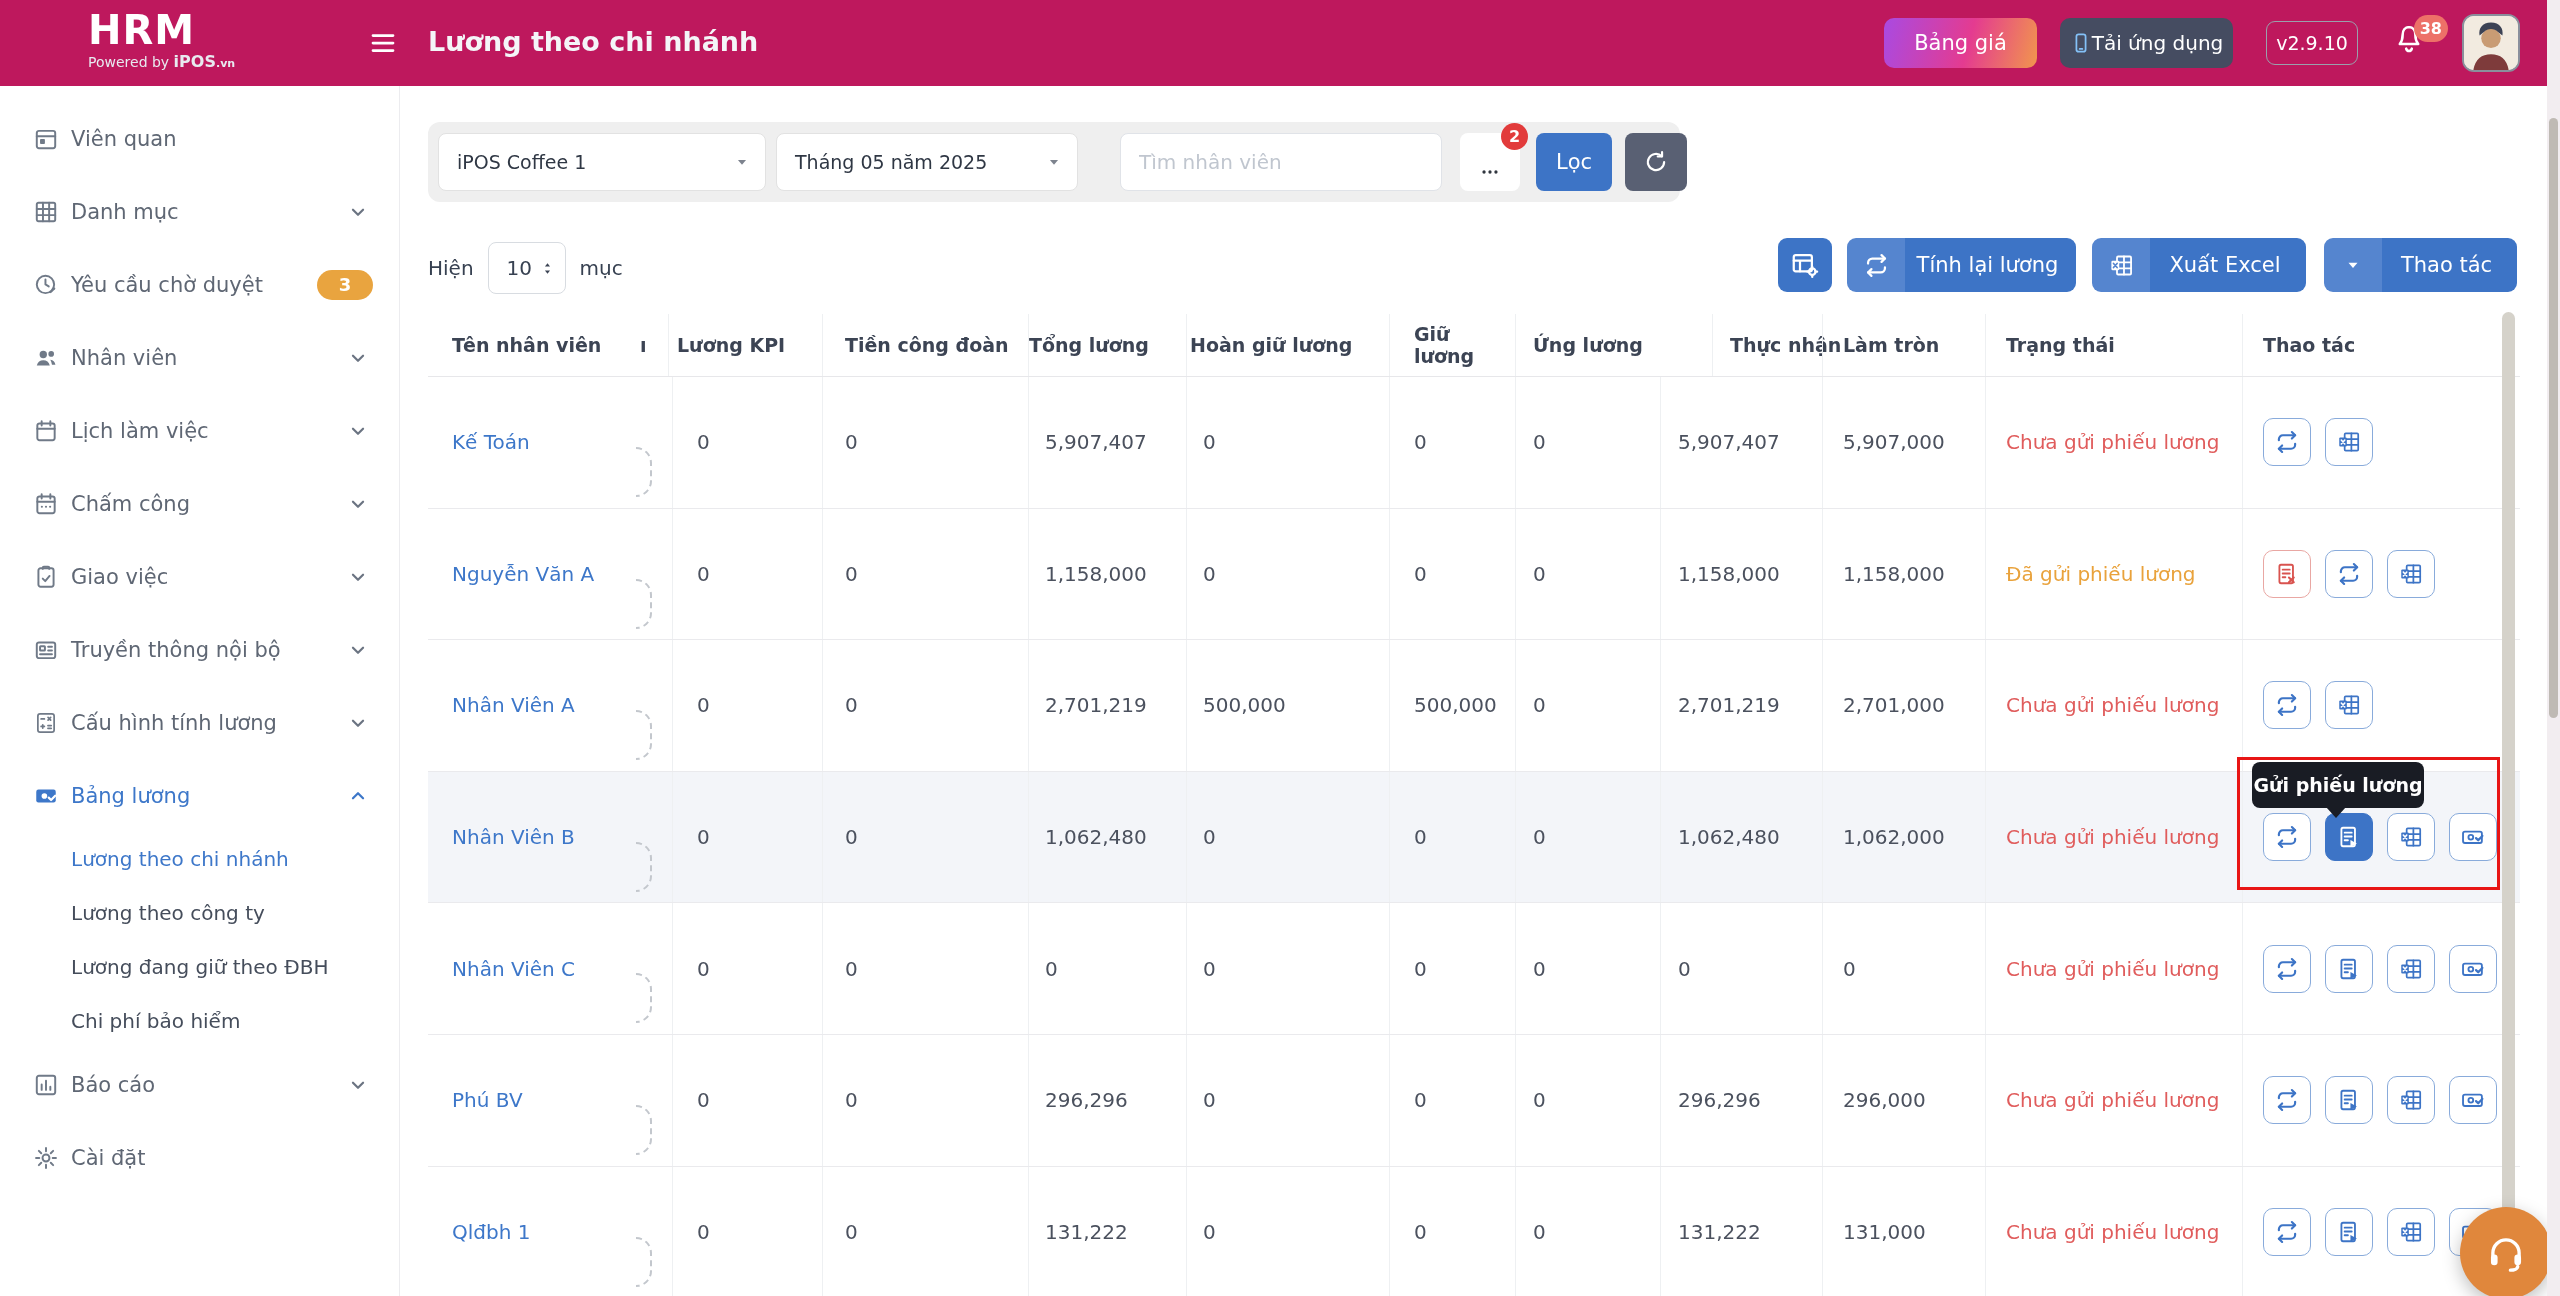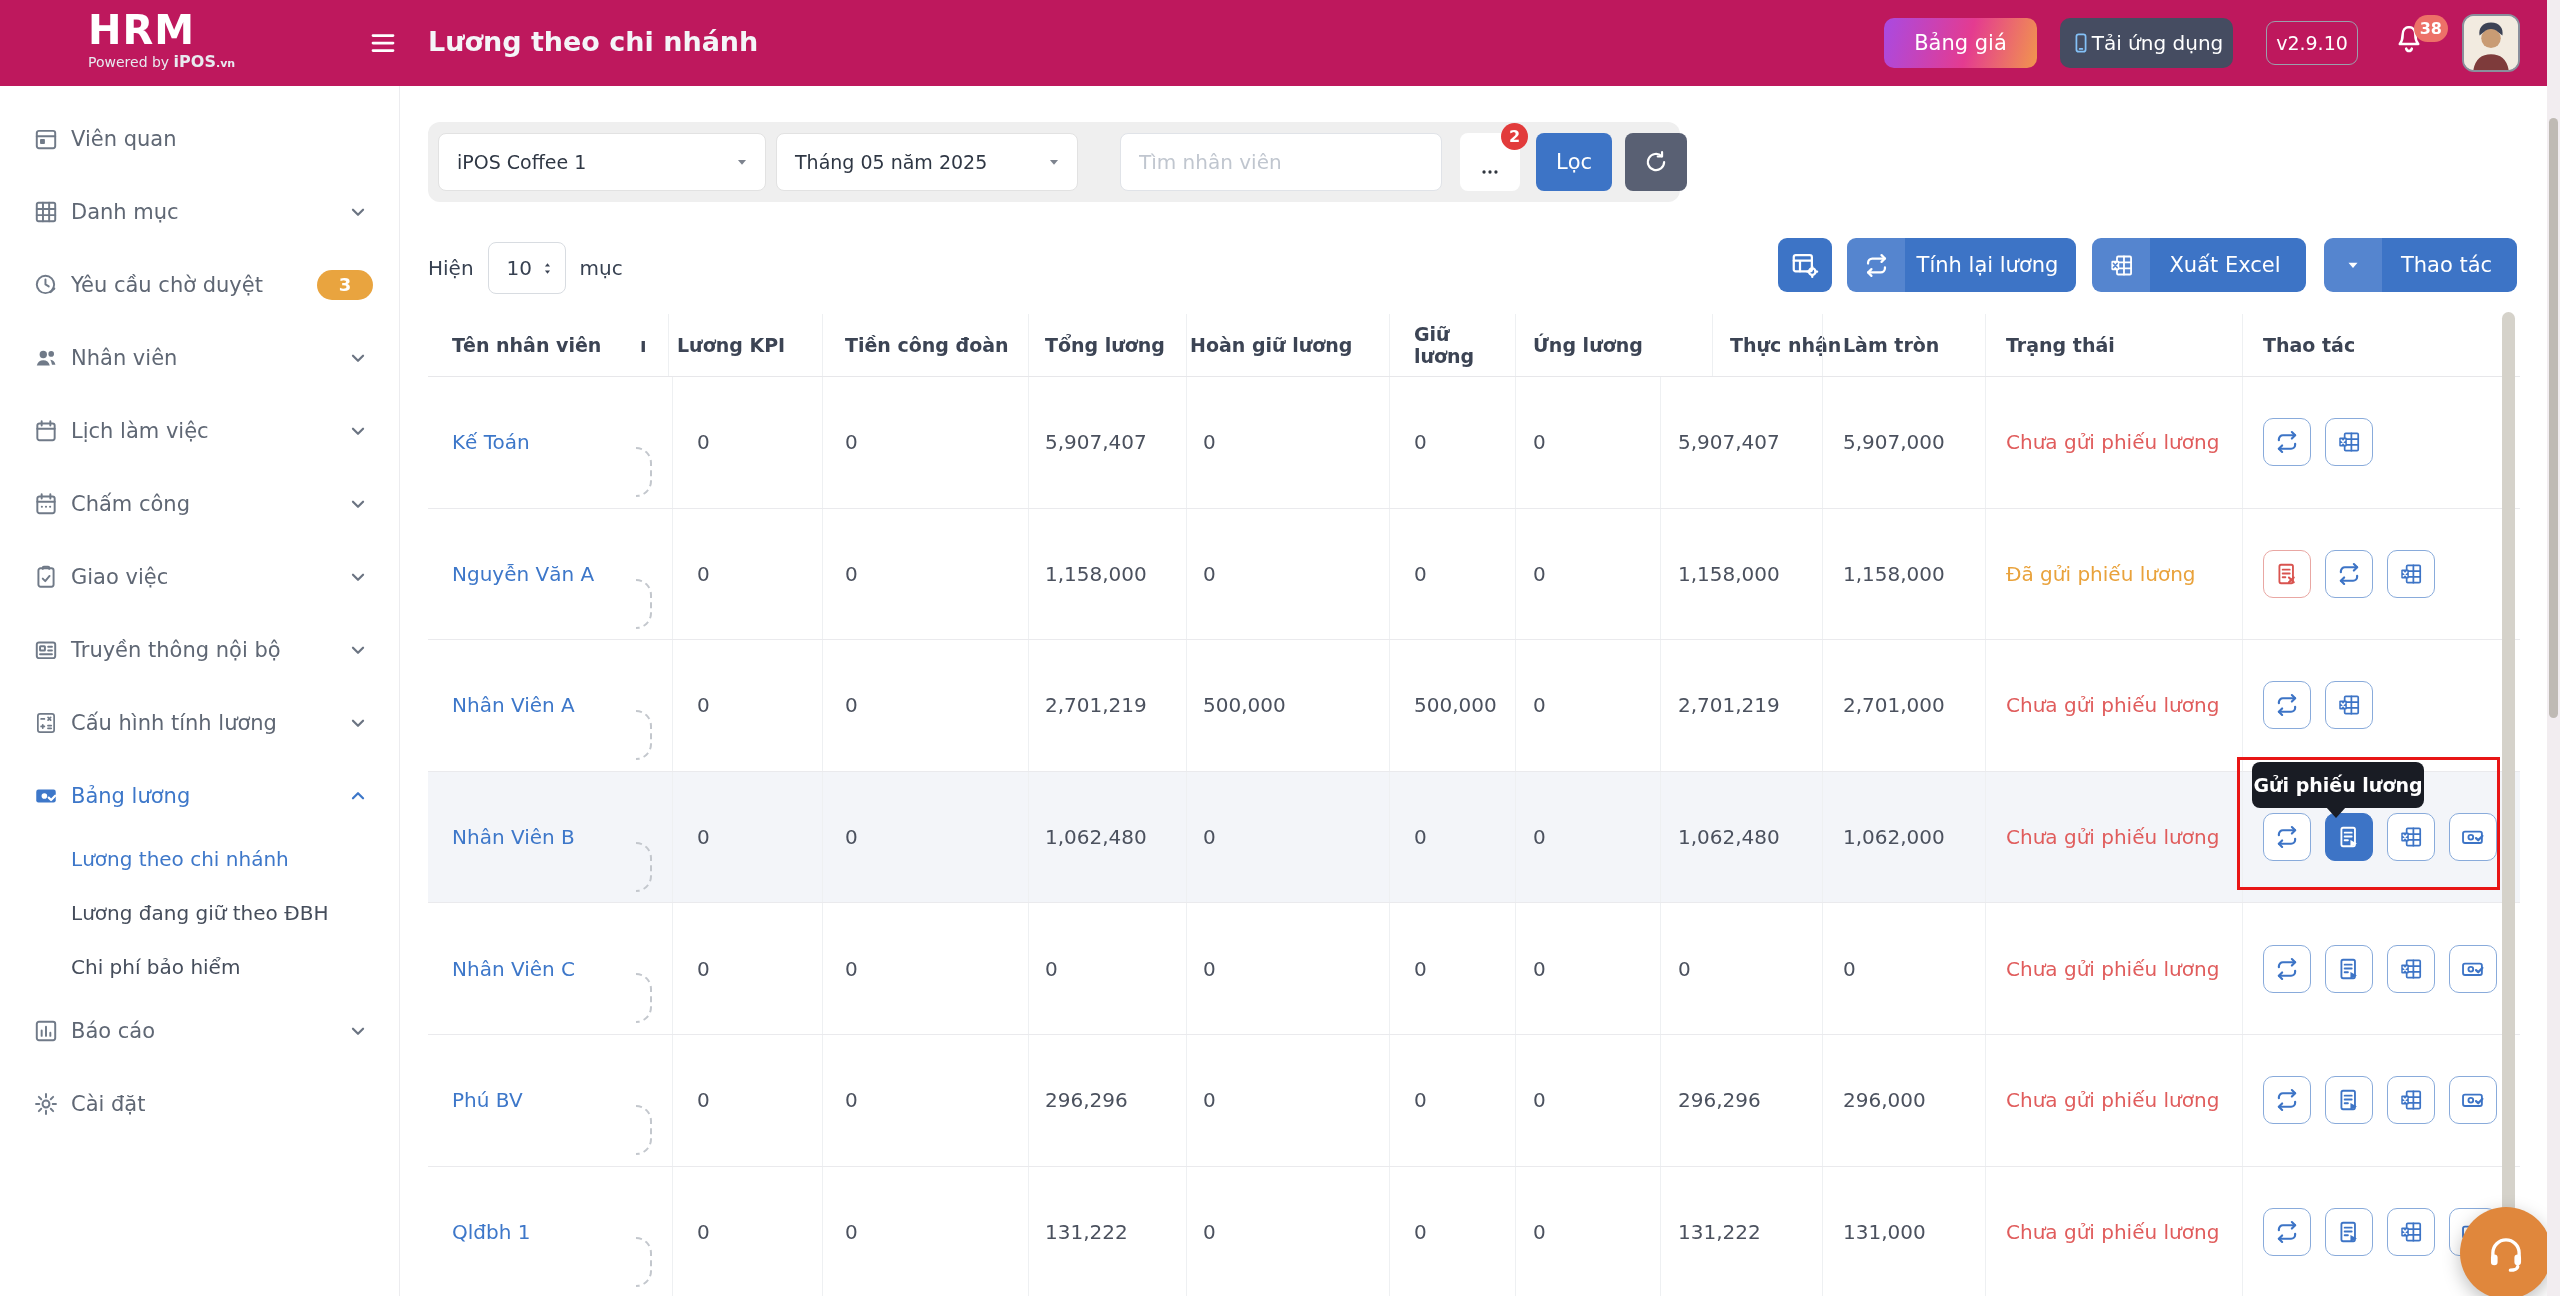--- a/index.html
+++ b/index.html
@@ -303,20 +303,23 @@
         <span class="icon side-chevron">
           <svg viewBox="0 0 24 24" fill="none" stroke="currentColor" stroke-linecap="round" stroke-linejoin="round" stroke-width="2.4">
             <path d="M6.5 14.5L12 9l5.5 5.5"></path>
           </svg>
         </span>
       </div>
       <div class="side-item sub active">
         <span class="side-label">Lương theo chi nhánh</span>
       </div>
       <div class="side-item sub">
+        <span class="side-label">Lương theo công ty</span>
+      </div>
+      <div class="side-item sub">
         <span class="side-label">Lương đang giữ theo ĐBH</span>
       </div>
       <div class="side-item sub">
         <span class="side-label">Chi phí bảo hiểm</span>
       </div>
       <div class="side-item">
         <span class="icon side-icon">
           <svg viewBox="0 0 24 24" fill="none" stroke="currentColor" stroke-linecap="round" stroke-linejoin="round" stroke-width="1.8">
             <rect x="3.5" y="3.5" width="17" height="17" rx="2"></rect>
             <path d="M8 16.5v-5M12 16.5V8M16 16.5v-3"></path>
@@ -445,21 +448,21 @@
         <div class="th" style="left: 0px; width: 244px; padding-left: 24px;">
           <span>Tên nhân viên</span>
           <span class="th-frag">ı</span>
         </div>
         <div class="th bordered" style="left: 240px; width: 150px; padding-left: 8px;">
           <span>Lương KPI</span>
         </div>
         <div class="th bordered" style="left: 394px; width: 206px; padding-left: 22px;">
           <span>Tiền công đoàn</span>
         </div>
-        <div class="th bordered" style="left: 600px; width: 158px; padding-left: 16px;">
+        <div class="th bordered" style="left: 600px; width: 158px; ">
           <span>Tổng lương</span>
         </div>
         <div class="th bordered" style="left: 758px; width: 203px; padding-left: 3px;">
           <span>Hoàn giữ lương</span>
         </div>
         <div class="th bordered" style="left: 961px; width: 126px; padding-left: 24px;">
           <span>Giữ lương</span>
         </div>
         <div class="th bordered" style="left: 1087px; width: 145px; padding-left: 17px;">
           <span>Ứng lương</span>

